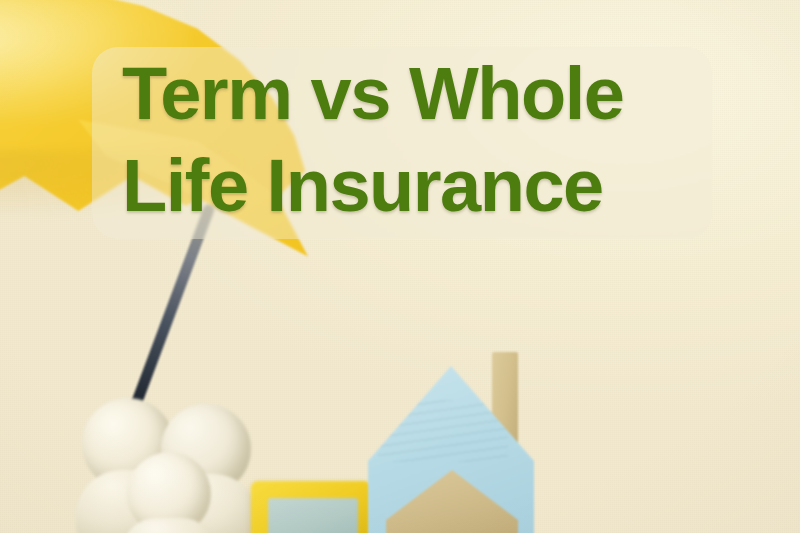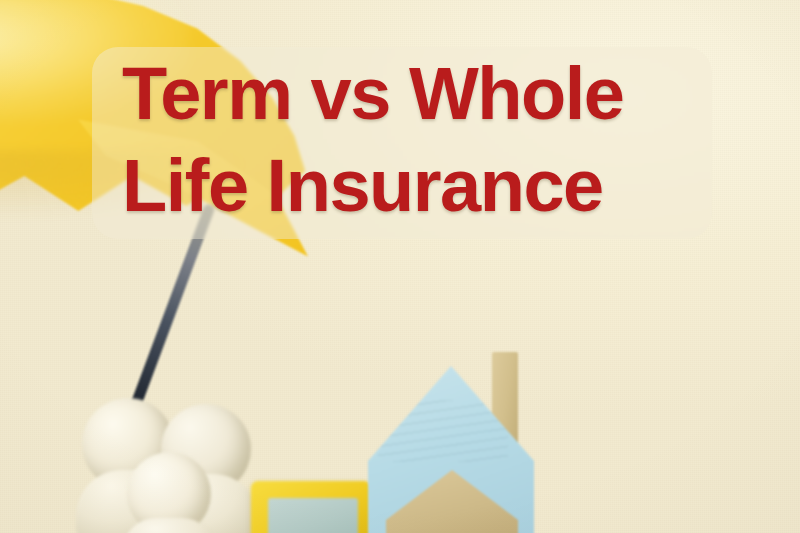--- a/index.html
+++ b/index.html
@@ -164,21 +164,21 @@
     border-radius:26px;
     backdrop-filter:blur(1px);
   }
   .title-text{
     position:absolute;left:122px;top:48px;width:600px;
     font-family:"Liberation Sans",sans-serif;
     font-weight:700;
     font-size:74px;
     line-height:92px;
     letter-spacing:-1.5px;
-    color:#b91c1c;
+    color:#4d7c0f;
     text-shadow:0 2px 3px rgba(90,78,45,.28);
     white-space:pre-line;
   }
 </style>
 </head>
 <body>
 
 <div id="stage">
 
   <div class="bg-base"></div>

